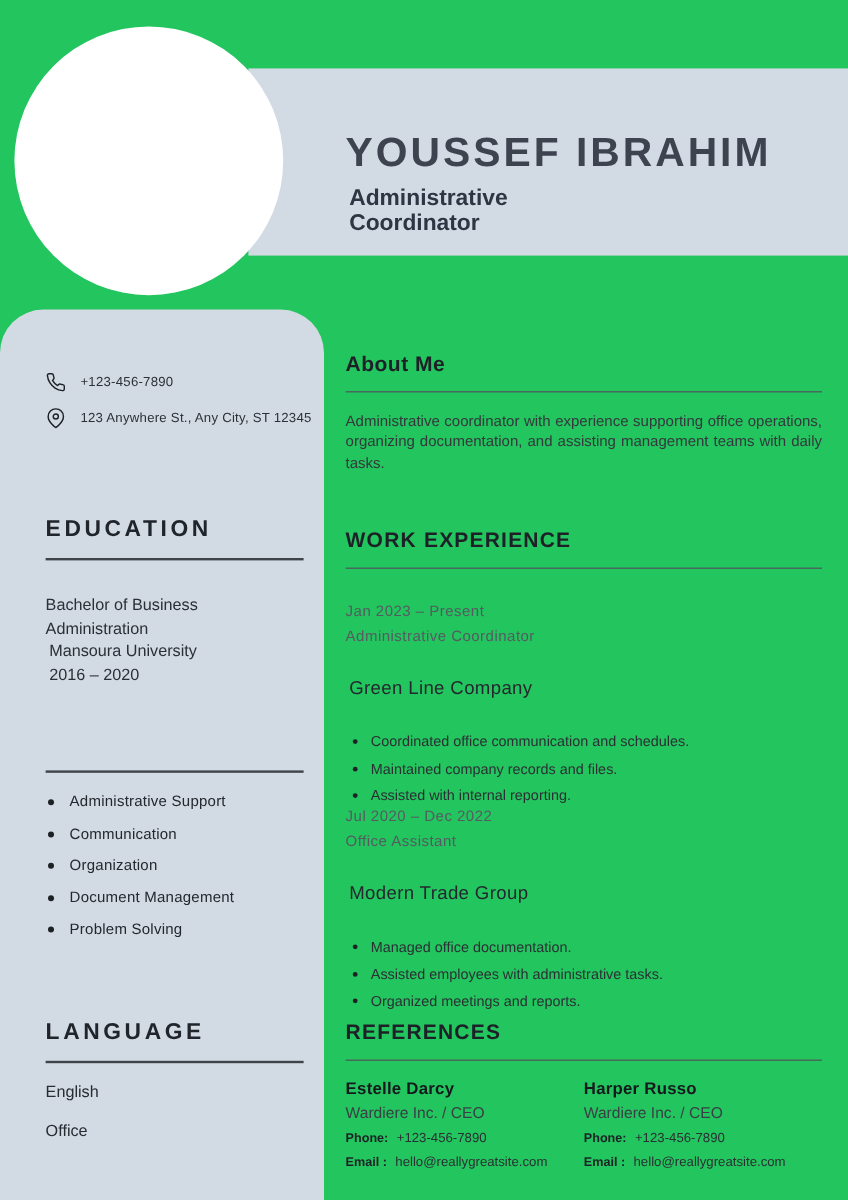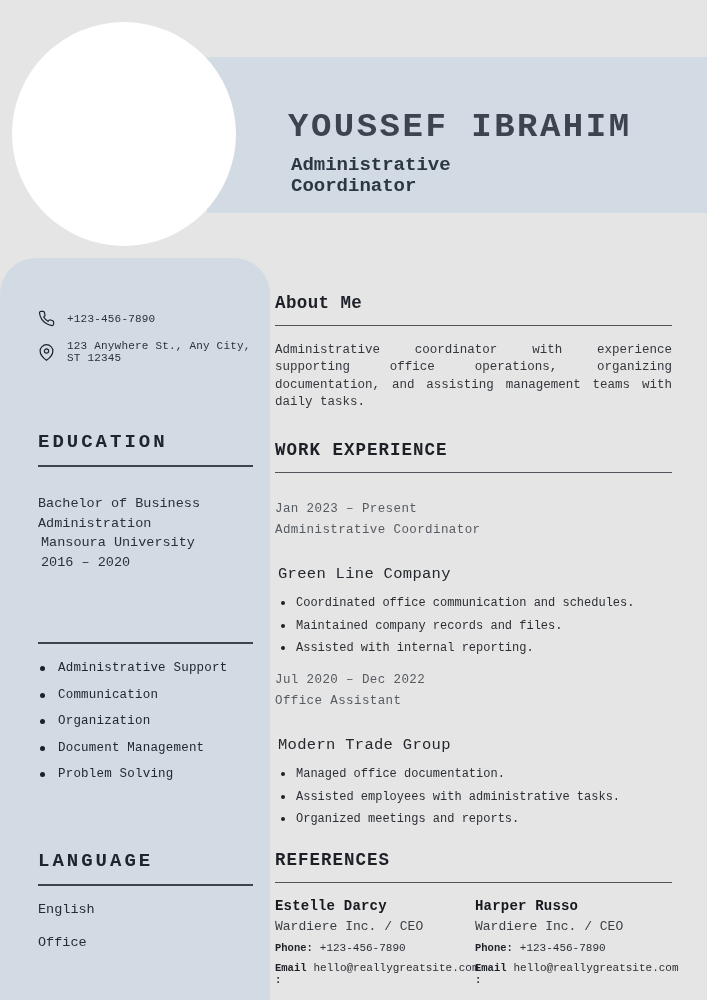--- a/index.html
+++ b/index.html
@@ -2,21 +2,21 @@
 <html><head>
 <meta charset="utf-8">
 <style>
   * { margin: 0; padding: 0; box-sizing: border-box; }
   html, body { background: #ffffff; }
   body {
     font-family: "Liberation Sans", "DejaVu Sans", sans-serif;
     width: 707px; height: 1000px; position: relative; overflow: hidden;
     color: #33373c;
   }
-  .page { position: absolute; inset: 0; width: 707px; height: 1000px; background: #e5e5e5; font-family: Liberation Mono, monospace; }
+  .page { position: absolute; inset: 0; width: 707px; height: 1000px; background: #22c55e; }
 
   
   .header-band {
     position: absolute; left: 207px; top: 57px; width: 500px; height: 156px;
     background: #d2dae3; z-index: 1;
   }
   .header-cutout {
     position: absolute; left: 12px; top: 22px; width: 224px; height: 224px;
     border-radius: 50%; background: #ffffff; z-index: 2;
   }
@@ -55,37 +55,37 @@
   .skill-list li {
     position: relative; padding-left: 20px; margin-bottom: 12.5px;
     font-size: 12.5px; color: #23282e; letter-spacing: 0.2px;
   }
   .skill-list li::before {
     content: ""; position: absolute; left: 2px; top: 5px;
     width: 5px; height: 5px; border-radius: 50%; background: #1c2126;
   }
   .lang-list { list-style: none; margin-top: 16px; }
   .lang-list li { font-size: 13.5px; color: #272c33; margin-bottom: 18px; }
-  .main-section { position: absolute; left: 275px; width: 397px; }
+  .main-section { position: absolute; left: 288px; width: 397px; }
   .main-heading {
     font-size: 17.5px; font-weight: 600; color: #1d2127; letter-spacing: 0.4px;
   }
   .main-heading.caps { letter-spacing: 1px; }
   .main-rule { border: none; border-top: 1.5px solid #50555b; margin-top: 12px; width: 397px; }
 
   .about-text {
     margin-top: 16px; font-size: 12.5px; line-height: 1.38; color: #34383d;
     text-align: justify; text-justify: inter-word;
   }
 
   .job { position: absolute; left: 0; width: 397px; }
   .job-dates { font-size: 12.5px; color: #565b61; letter-spacing: 0.4px; }
   .job-role { margin-top: 7px; font-size: 12.5px; color: #565b61; letter-spacing: 0.4px; }
   .job-company { margin-top: 28px; font-size: 15.5px; color: #24282e; letter-spacing: 0.3px; padding-left: 3px; }
-  .job-bullets { list-style: none; margin-top: 13px; }
+  .job-bullets { list-style: none; margin-top: 28px; }
   .job-bullets li {
     position: relative; padding-left: 21px; margin-bottom: 8.5px;
     font-size: 12px; color: #2b2f34;
   }
   .job-bullets li::before {
     content: ""; position: absolute; left: 6px; top: 5px;
     width: 4px; height: 4px; border-radius: 50%; background: #1c2126;
   }
 
   .ref-grid { display: flex; margin-top: 15px; }

